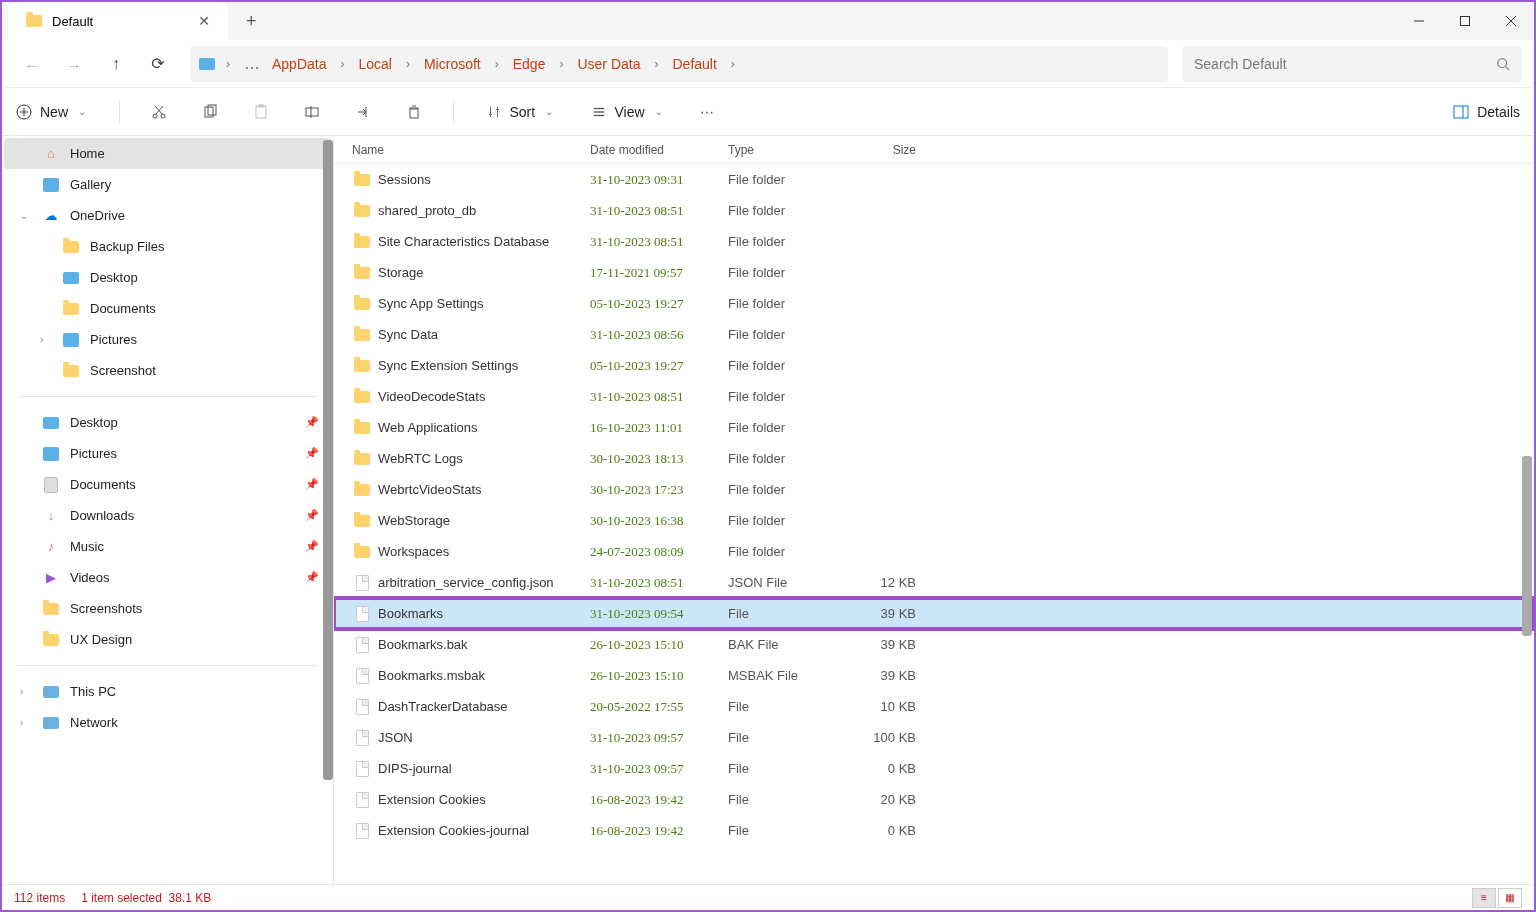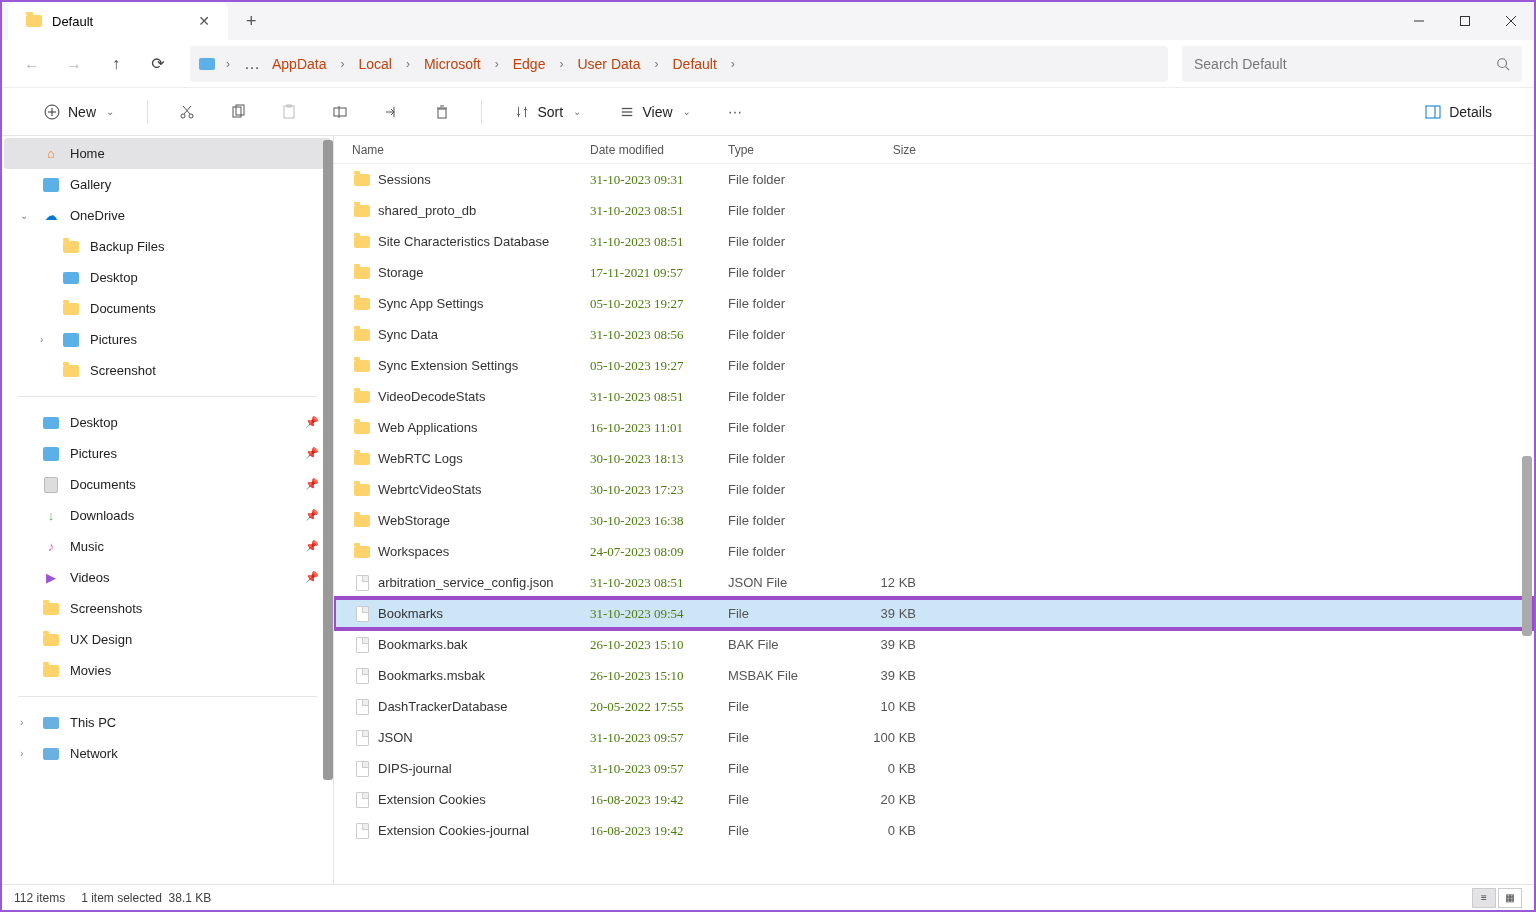--- a/index.html
+++ b/index.html
@@ -22,21 +22,21 @@
 .nav-btn { width: 36px; height: 36px; display: flex; align-items: center; justify-content: center; color: #444; border-radius: 4px; }
 .nav-btn.disabled { color: #bbb; }
 .addr-box { flex: 1; height: 36px; background: #f3f3f5; border-radius: 4px; display: flex; align-items: center; padding: 0 8px; gap: 4px; margin: 0 8px; }
 .crumb-sep { color: #777; font-size: 12px; padding: 0 6px; }
 .crumb { font-size: 14px; color: #c2410c; padding: 2px 4px; }
 .dots { color: #555; padding: 0 4px; }
 .search-box { width: 340px; height: 36px; background: #f3f3f5; border-radius: 4px; display: flex; align-items: center; padding: 0 12px; color: #777; font-size: 14px; }
 .search-box span { flex: 1; }
 
 
-.toolbar { height: 48px; display: flex; align-items: center; padding: 0 32px; gap: 19px; border-bottom: 1px solid #e5e5e8; }
+.toolbar { height: 48px; display: flex; align-items: center; padding: 0 4px; gap: 19px; border-bottom: 1px solid #e5e5e8; }
 .tbtn { height: 36px; display: flex; align-items: center; gap: 8px; padding: 0 10px; border-radius: 4px; font-size: 14px; color: #222; }
 .tbtn.icon-only { padding: 0 8px; color: #555; }
 .tbtn .chev { font-size: 10px; color: #777; margin-left: 2px; }
 .sep { width: 1px; height: 24px; background: #e0e0e3; margin: 0 4px; }
 .toolbar-right { margin-left: auto; display: flex; align-items: center; gap: 8px; }
 
 
 .main { display: flex; height: calc(100% - 38px - 48px - 48px - 26px); }
 .sidebar { width: 332px; border-right: 1px solid #e5e5e8; overflow-y: auto; padding: 2px 0; position: relative; }
 .sb-scroll { position: absolute; right: 0; top: 4px; width: 10px; background: #999; height: 640px; border-radius: 3px; }
@@ -75,21 +75,21 @@
 .row .ico { width: 20px; display: flex; align-items: center; justify-content: center; margin-right: 6px; }
 .row .name { width: 212px; }
 .row .date { width: 138px; color: #4d7c0f; font-family: Liberation Serif, serif; }
 .row .type { width: 118px; color: #555; }
 .row .size { width: 70px; text-align: right; color: #555; }
 .file-ico { width: 13px; height: 16px; background: #fff; border: 1px solid #ccc; border-radius: 1px; position: relative; }
 .file-ico::before { content: ""; position: absolute; top: 0; right: 0; width: 5px; height: 5px; background: #eee; border-left: 1px solid #ccc; border-bottom: 1px solid #ccc; }
 .fl-scroll { position: absolute; right: 2px; top: 320px; width: 10px; height: 180px; background: #aaa; border-radius: 3px; }
 
 
-.statusbar { height: 26px; border-top: 1px solid #e5e5e8; display: flex; align-items: center; padding: 0 12px; font-size: 12px; color: #404040; gap: 16px; }
+.statusbar { height: 26px; border-top: 1px solid #e5e5e8; display: flex; align-items: center; padding: 0 12px; font-size: 12px; color: #b91c1c; gap: 16px; }
 .view-toggle { margin-left: auto; display: flex; gap: 2px; }
 .vt-btn { width: 24px; height: 20px; border: 1px solid #ccc; display: flex; align-items: center; justify-content: center; font-size: 10px; }
 .vt-btn.active { background: #e3e3e6; }
 </style>
 </head>
 <body>
 
 <div class="titlebar">
   <div class="tab">
     <span class="tab-icon"></span>
@@ -333,27 +333,20 @@
         </span>
         <span>Screenshots</span>
       </div>
     <div class="nav-item">
         <span class="nav-placeholder"></span>
         <span class="nav-icon">
           <span class="folder-ico"></span>
         </span>
         <span>UX Design</span>
       </div>
-    <div class="nav-item">
-        <span class="nav-placeholder"></span>
-        <span class="nav-icon">
-          <span class="folder-ico"></span>
-        </span>
-        <span>Movies</span>
-      </div>
     <div class="sb-divider"></div>
     <div class="nav-item">
         <span class="nav-toggle">›</span>
         <span class="nav-icon">
           <span class="pc-ico"></span>
         </span>
         <span>This PC</span>
       </div>
     <div class="nav-item">
         <span class="nav-toggle">›</span>

